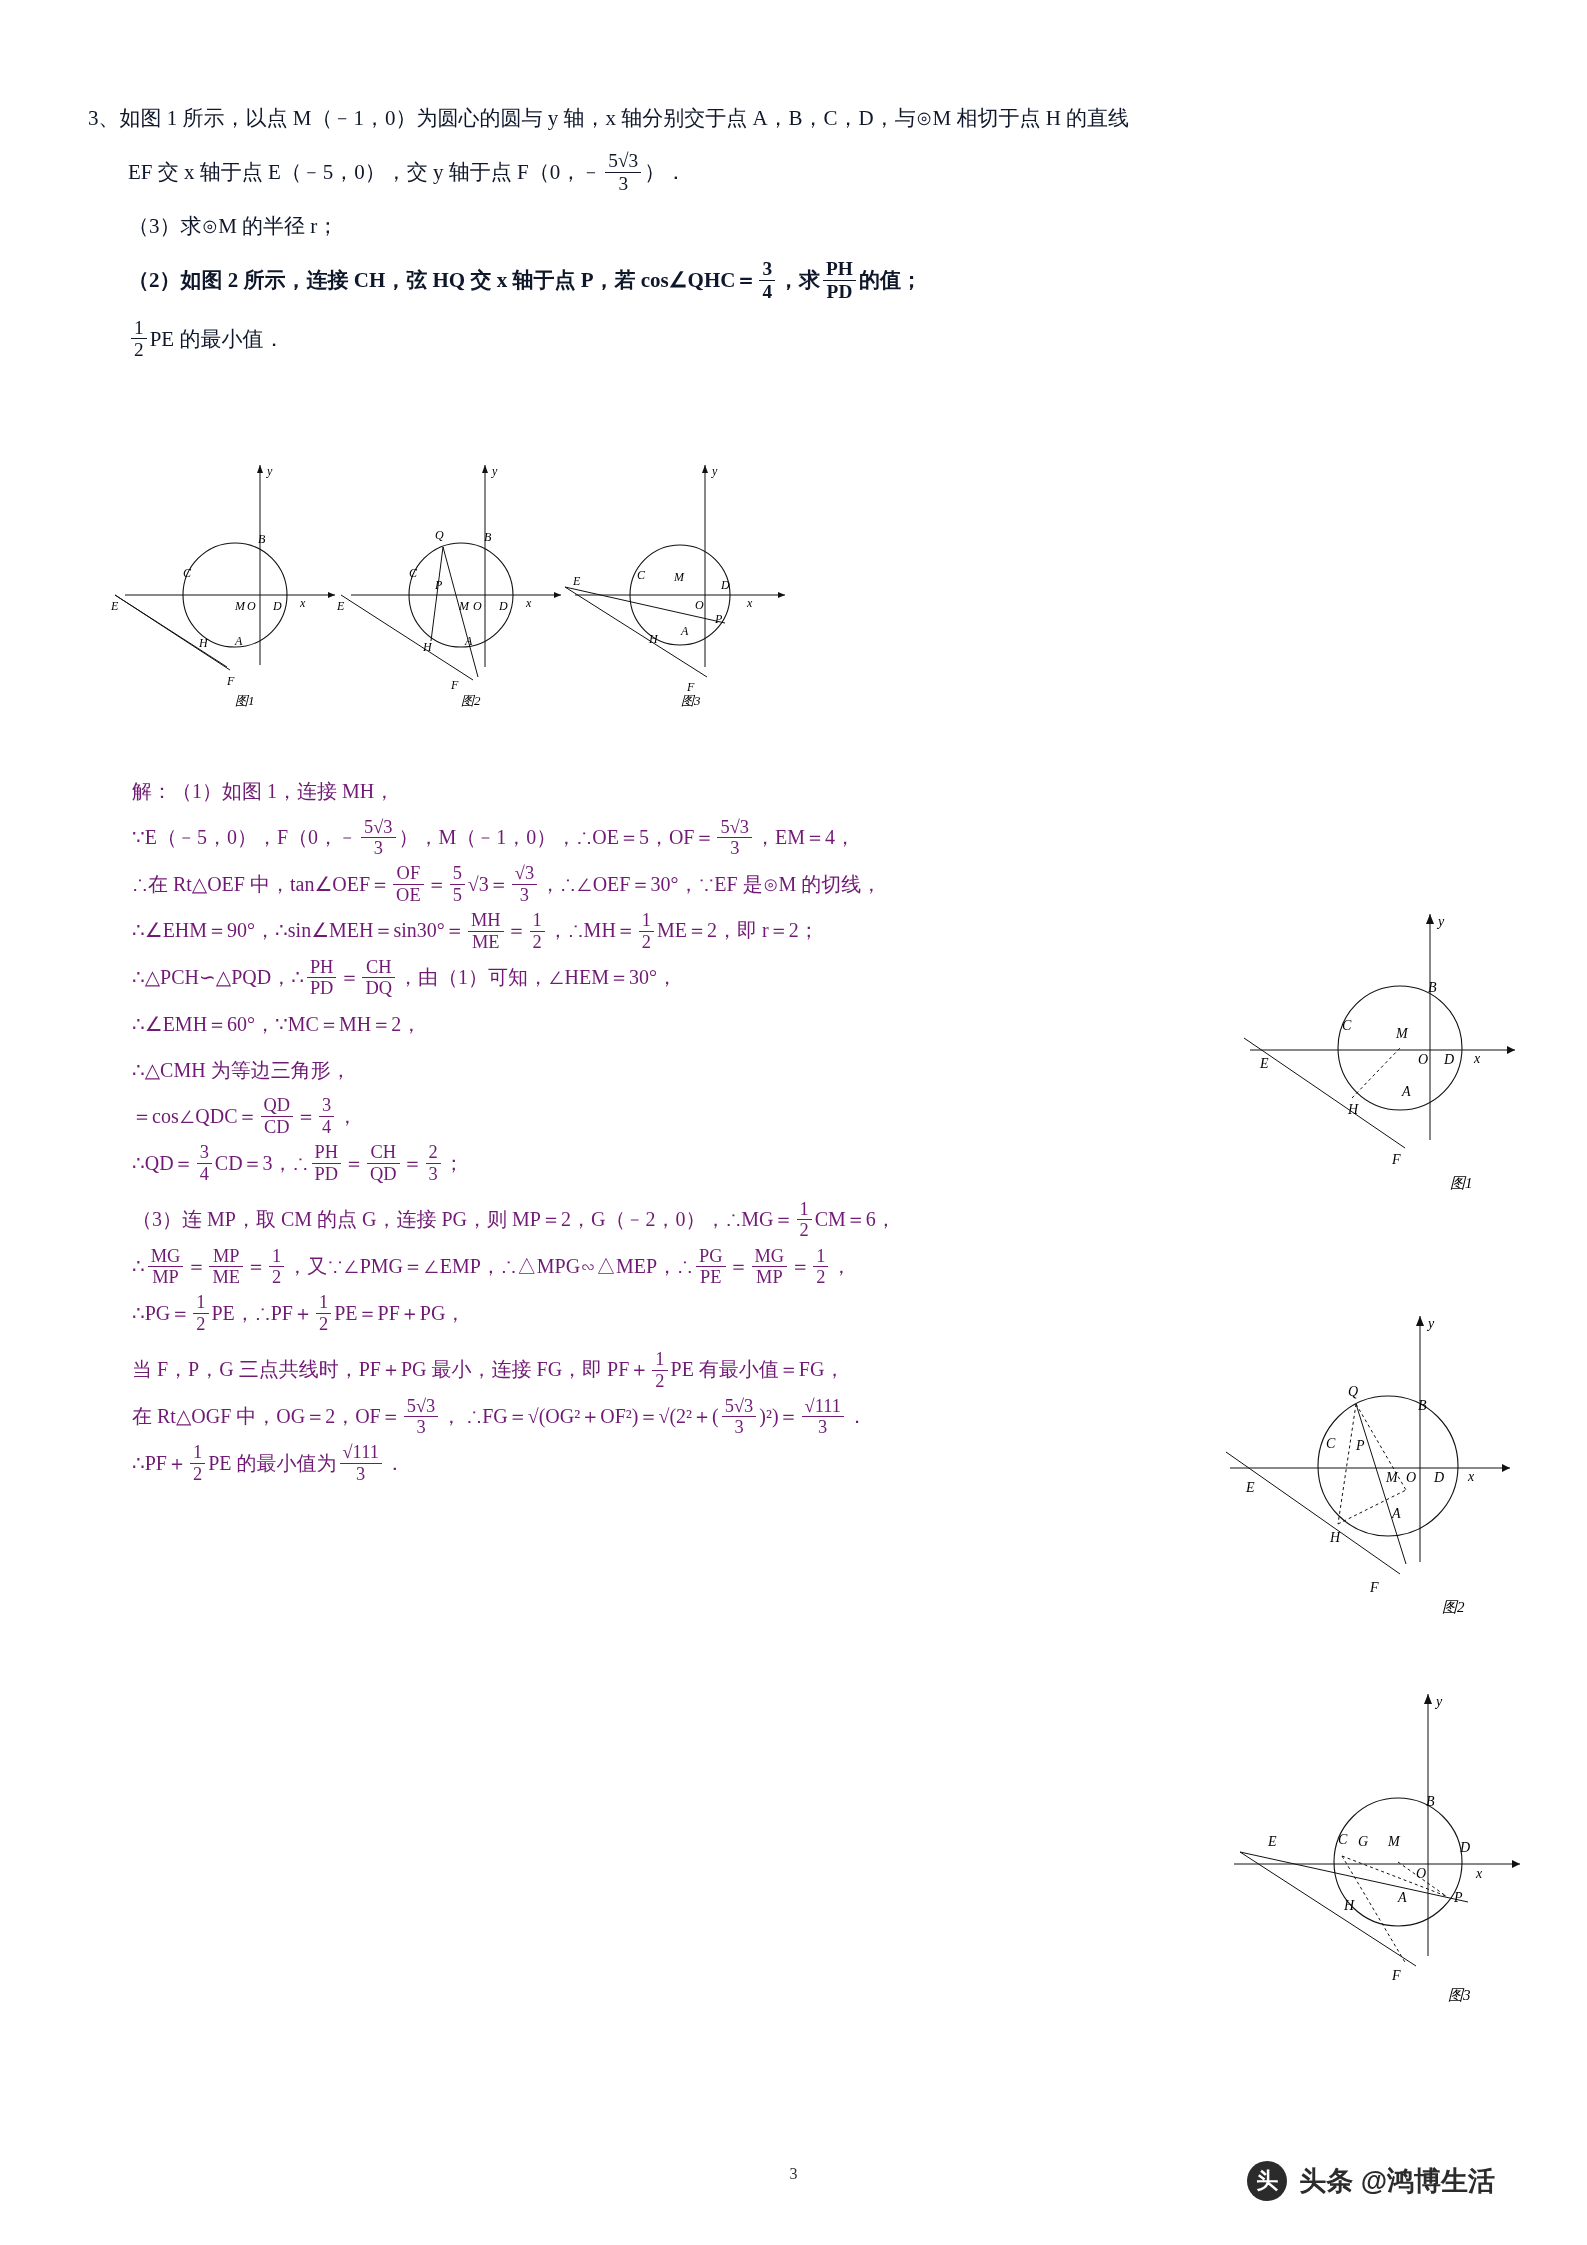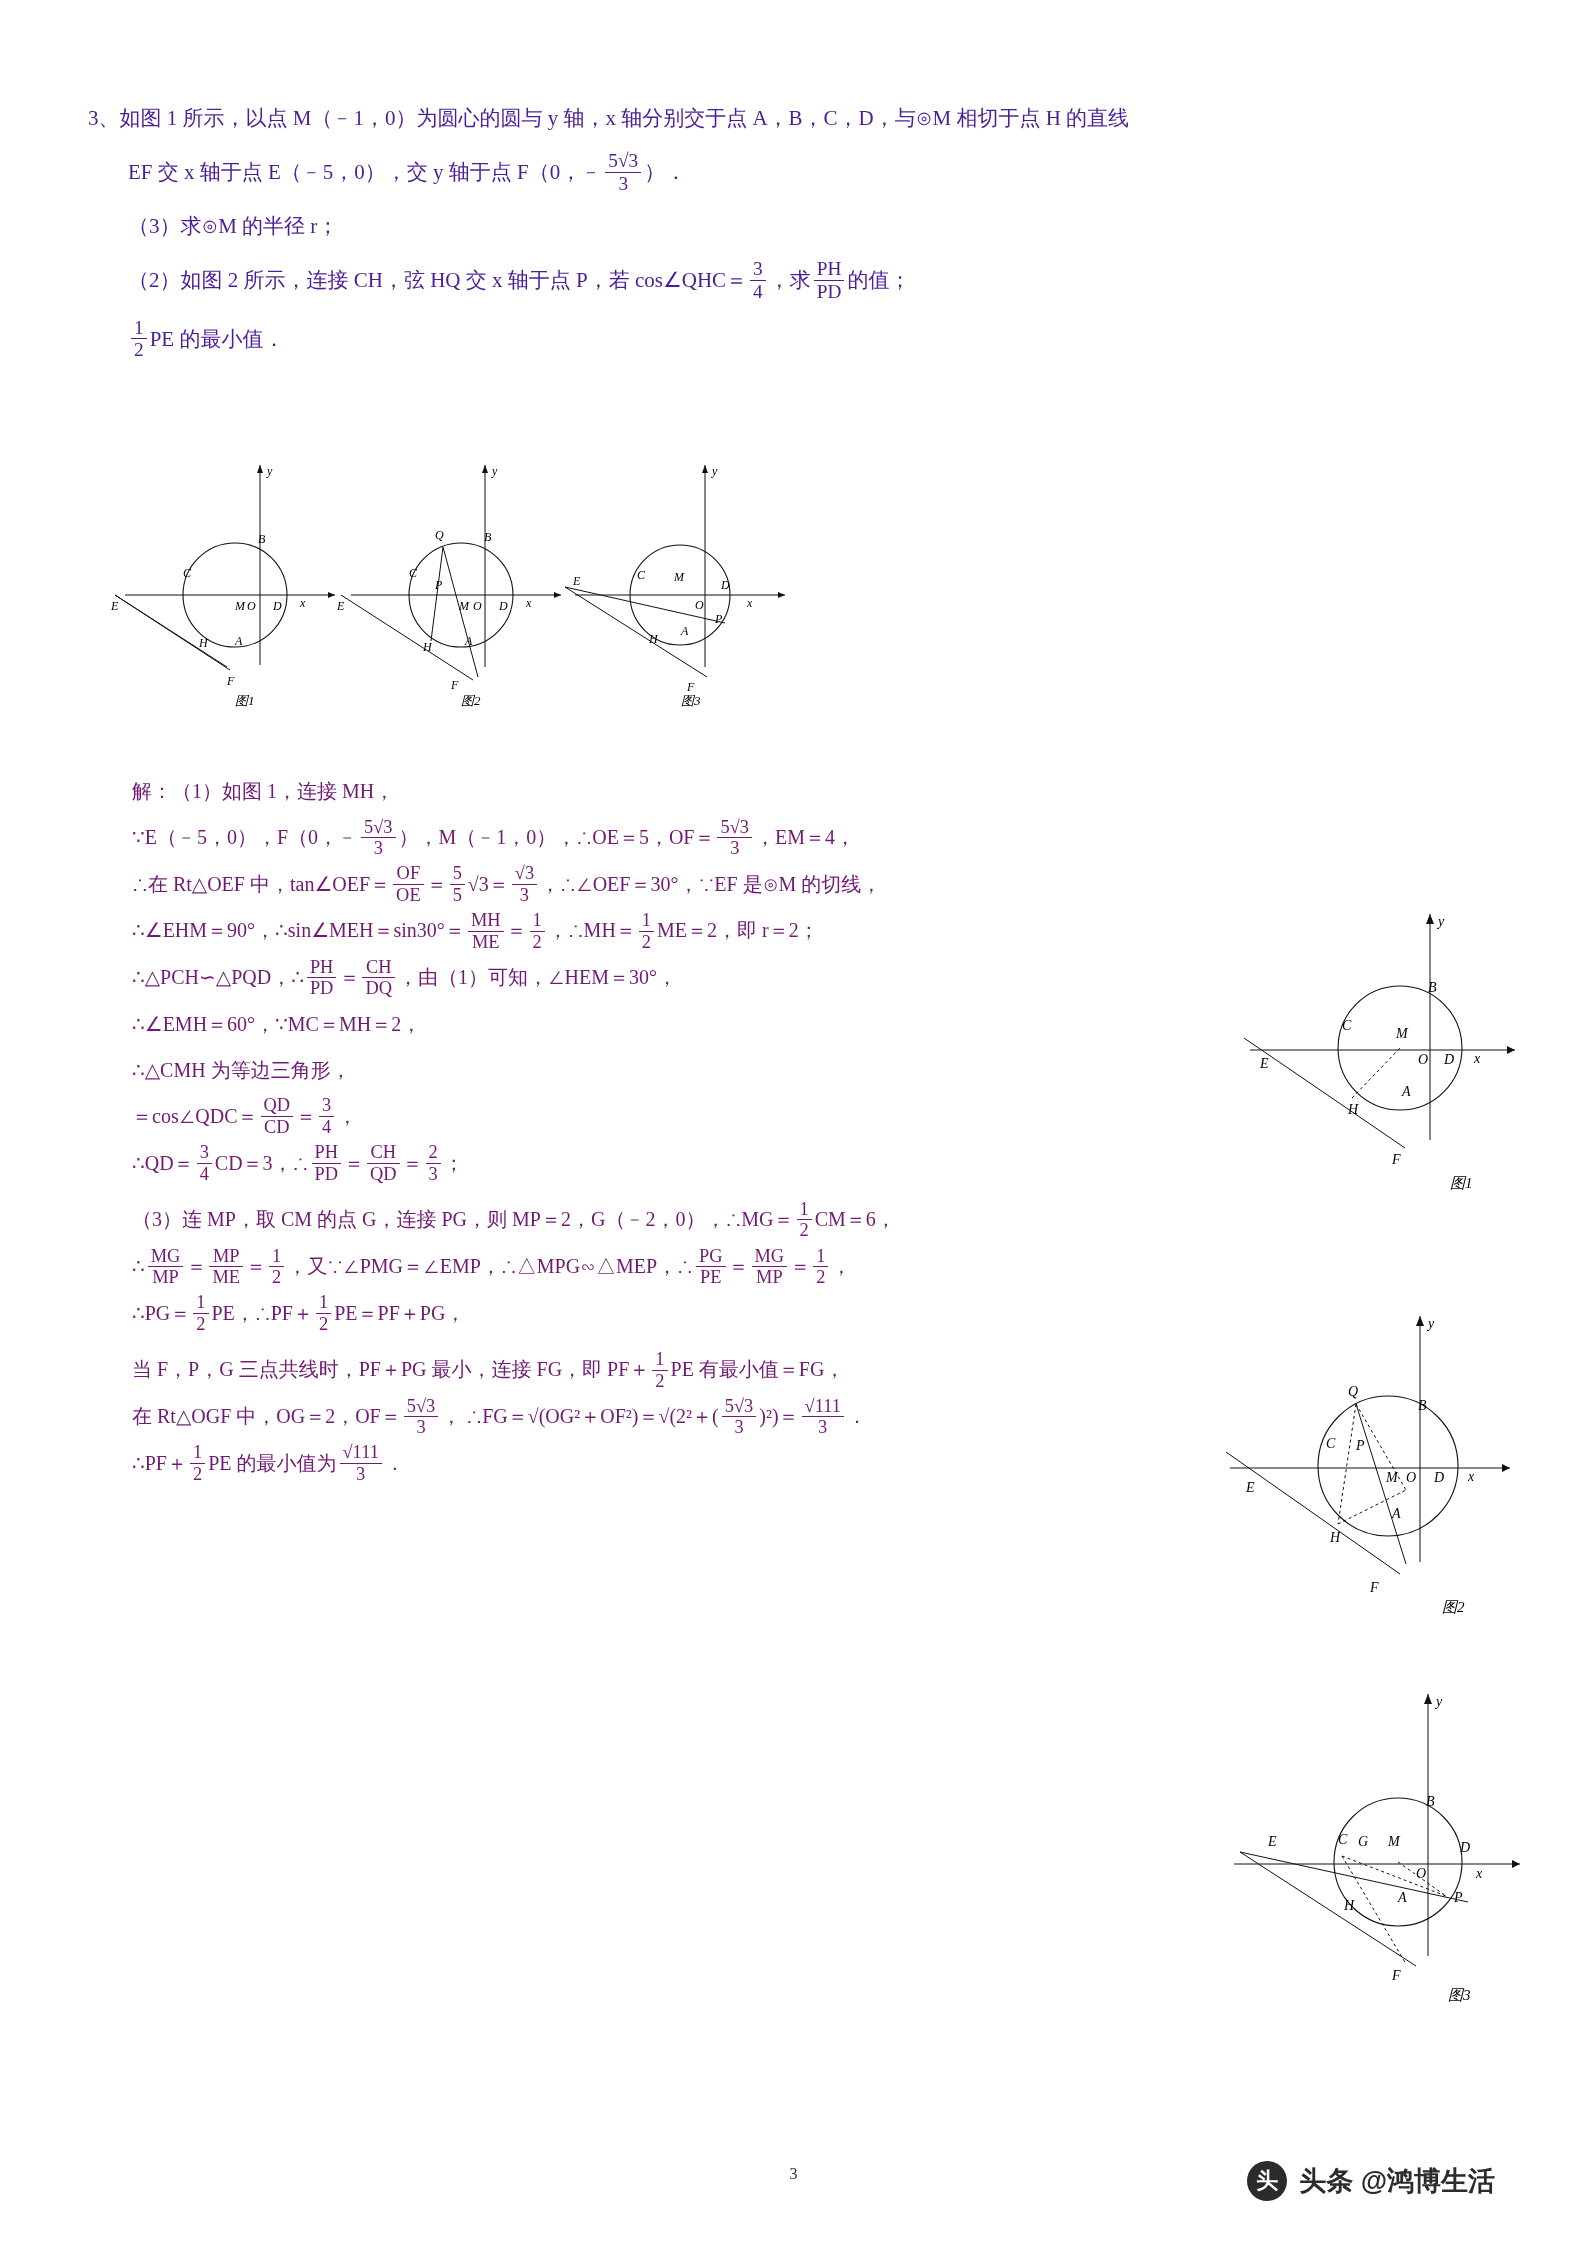--- a/index.html
+++ b/index.html
@@ -18,21 +18,21 @@
   }
   .content{
     position:absolute;
     left:88px; top:100px;
     width:1420px;
   }
   .q-line{
     font-size:21px;
     line-height:36px;
     margin:0 0 4px 0;
-    color:#4c1d95;
+    color:#0f172a;
   }
   .indent{ margin-left:40px;}
   .frac{
     display:inline-block;
     vertical-align:-0.55em;
     text-align:center;
     font-size:0.92em;
     line-height:1.12;
     margin:0 3px;
   }
@@ -82,21 +82,21 @@
   <div class="content">
 
     <div class="q-line">3、如图 1 所示，以点 M（﹣1，0）为圆心的圆与 y 轴，x 轴分别交于点 A，B，C，D，与⊙M 相切于点 H 的直线</div>
 
     <div class="q-line indent" style="margin-top:14px;">
       <span>EF 交 x 轴于点 E（﹣5，0），交 y 轴于点 F（0，﹣</span><span class="frac"><span class="num">5√3</span><span class="den">3</span></span><span>）．</span>
     </div>
 
     <div class="q-line indent" style="margin-top:14px;">（3）求⊙M 的半径 r；</div>
 
-    <div class="q-line indent" style="margin-top:14px;">
+    <div class="q-line indent" style="margin-top:14px;font-weight:bold;">
       <span>（2）如图 2 所示，连接 CH，弦 HQ 交 x 轴于点 P，若 cos∠QHC＝</span><span class="frac"><span class="num">3</span><span class="den">4</span></span><span>，求</span><span class="frac"><span class="num">PH</span><span class="den">PD</span></span><span>的值；</span>
     </div>
 
     <div class="q-line indent" style="margin-top:14px;">
       <span class="frac"><span class="num">1</span><span class="den">2</span></span><span>PE 的最小值．</span>
     </div>
   </div>
 
   <div class="figrow">
 

